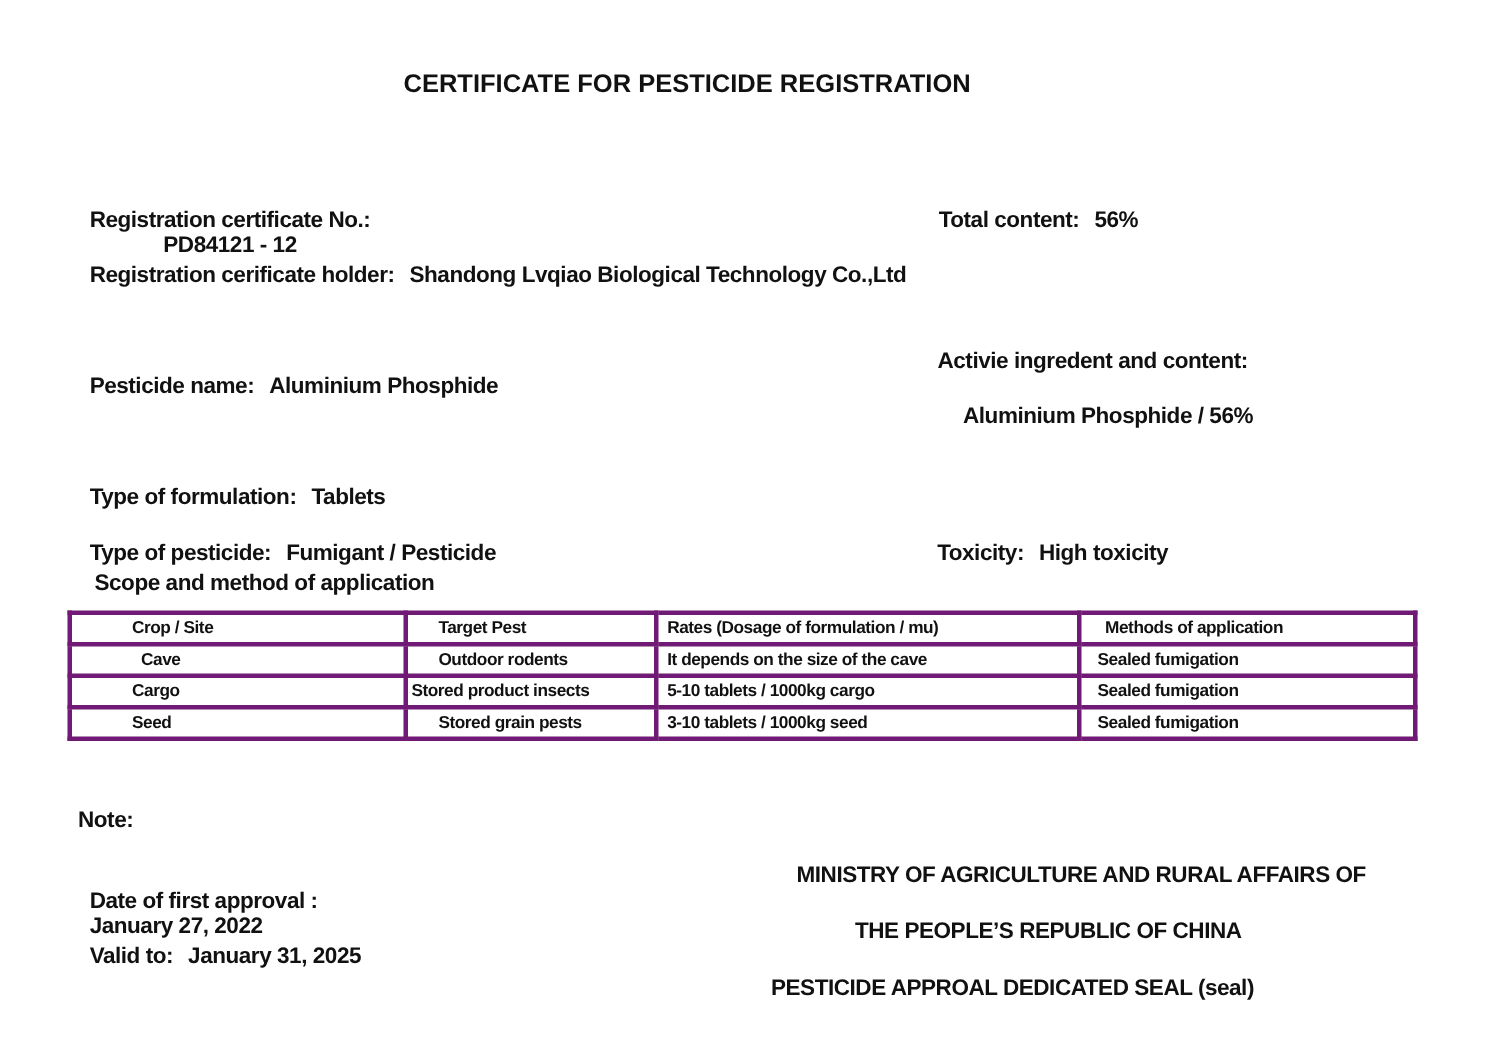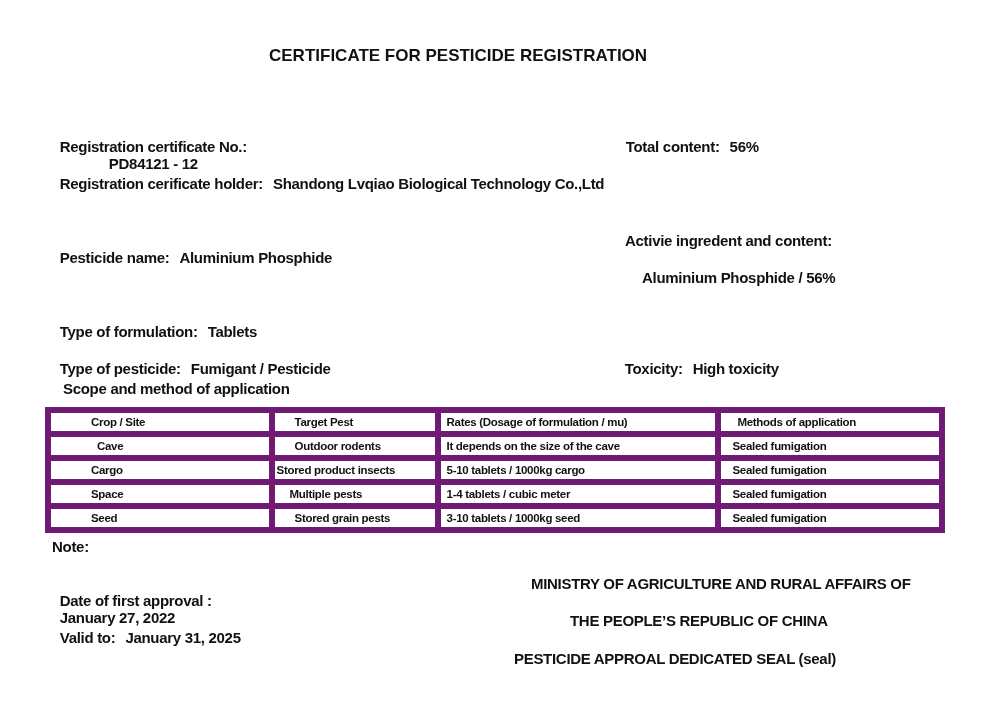--- a/index.html
+++ b/index.html
@@ -3,21 +3,21 @@
   <meta charset="utf-8">
   <style>
     html, body { margin: 0; padding: 0; background: #ffffff; }
     body { width: 1000px; height: 707px; position: relative; overflow: hidden;
            font-family: "Liberation Sans", sans-serif; color: #111111; }
     .t { position: absolute; white-space: pre; font-weight: bold; font-size: 15px; letter-spacing: -0.3px; }
     .title { font-size: 17px; letter-spacing: 0; }
     .gap { display: inline-block; width: 10px; }
     table.scope { position: absolute; left: 45px; top: 407px; width: 900px; border-collapse: collapse;
                   font-family: "Liberation Sans", sans-serif; font-size: 11.5px; font-weight: bold; letter-spacing: -0.3px; }
-    table.scope td, table.scope th { border: 6px solid #701a75; height: 18px; padding: 0 0 0 6px; text-align: left; font-weight: bold; }
+    table.scope td, table.scope th { border: 3px solid #701a75; height: 18px; padding: 0 0 0 6px; text-align: left; font-weight: bold; }
     table.scope col.c1 { width: 225px; }
     table.scope col.c2 { width: 167px; }
     table.scope col.c3 { width: 283px; }
     table.scope col.c4 { width: 225px; }
   </style>
 </head>
 <body>
 
 <div class="t title" style="left:269px; top:46px;">CERTIFICATE FOR PESTICIDE REGISTRATION</div>
 
@@ -77,26 +77,20 @@
       <td>It depends on the size of the cave</td>
       <td style="padding-left:11px;">Sealed fumigation</td>
     </tr>
     <tr>
       <td style="padding-left:40px;">Cargo</td>
       <td style="padding-left:2px;">Stored product insects</td>
       <td>5-10 tablets / 1000kg cargo</td>
       <td style="padding-left:11px;">Sealed fumigation</td>
     </tr>
     <tr>
-      <td style="padding-left:40px;">Space</td>
-      <td style="padding-left:15px;">Multiple pests</td>
-      <td>1-4 tablets / cubic meter</td>
-      <td style="padding-left:11px;">Sealed fumigation</td>
-    </tr>
-    <tr>
       <td style="padding-left:40px;margin-top:12px;">Seed</td>
       <td style="padding-left:20px;">Stored grain pests</td>
       <td>3-10 tablets / 1000kg seed</td>
       <td style="padding-left:11px;">Sealed fumigation</td>
     </tr>
   </tbody>
 </table>
 
 <div class="t" style="left:52px; top:538px;">Note:</div>
 

